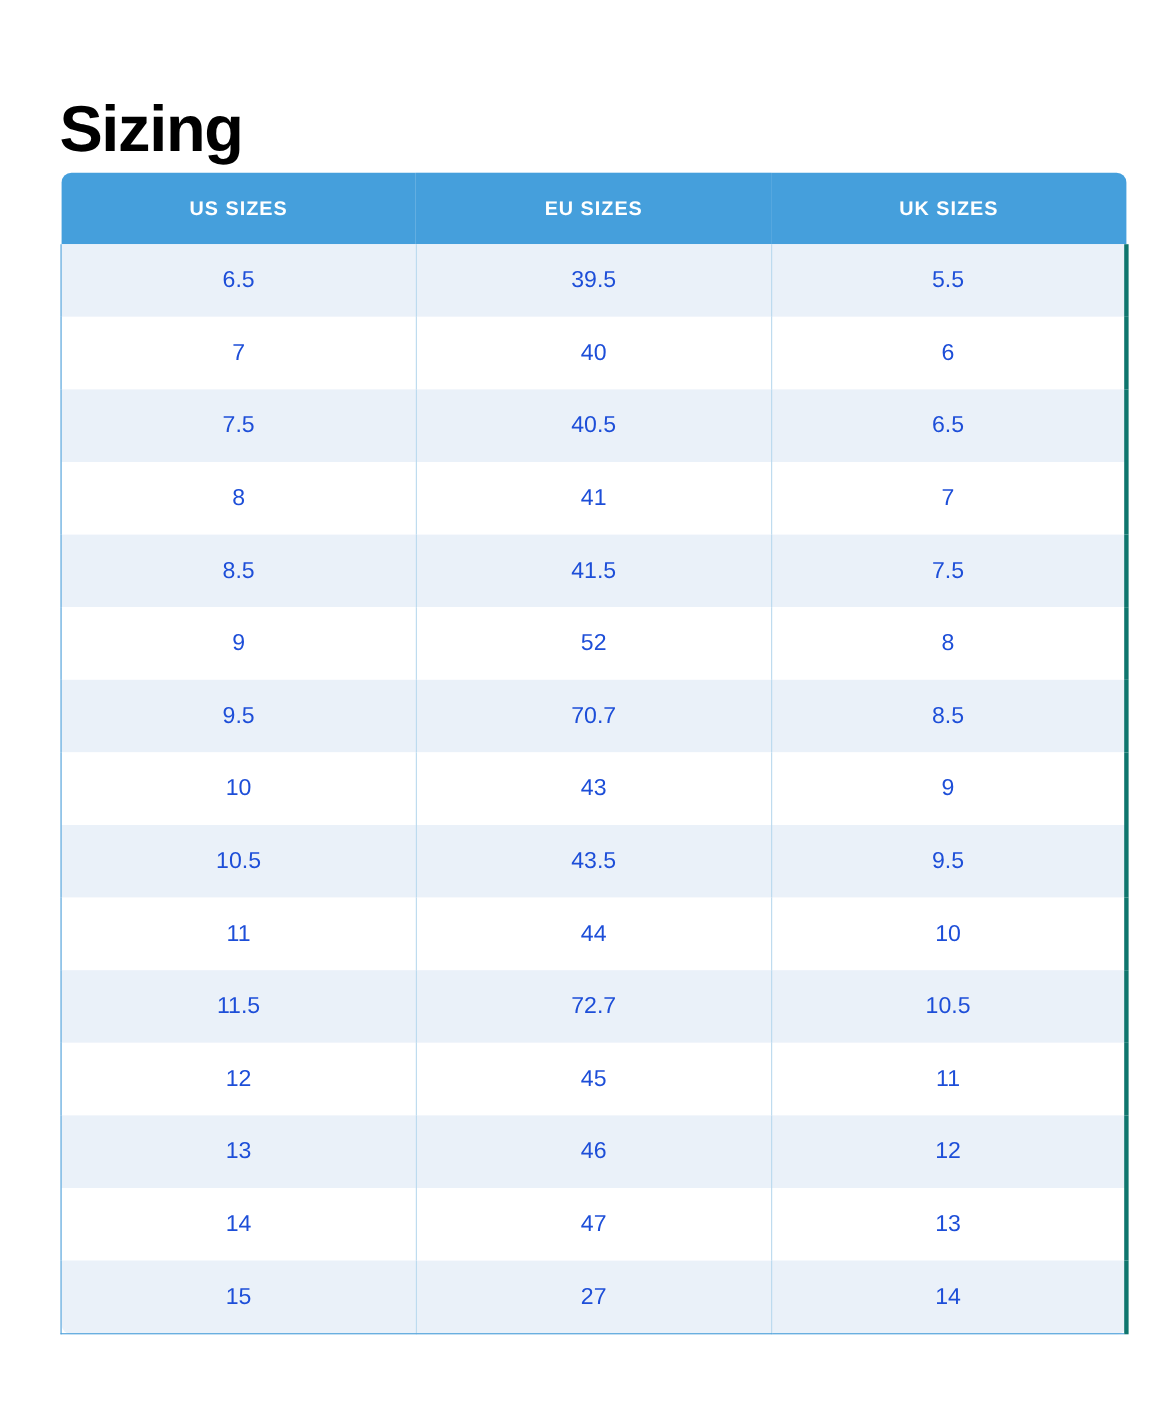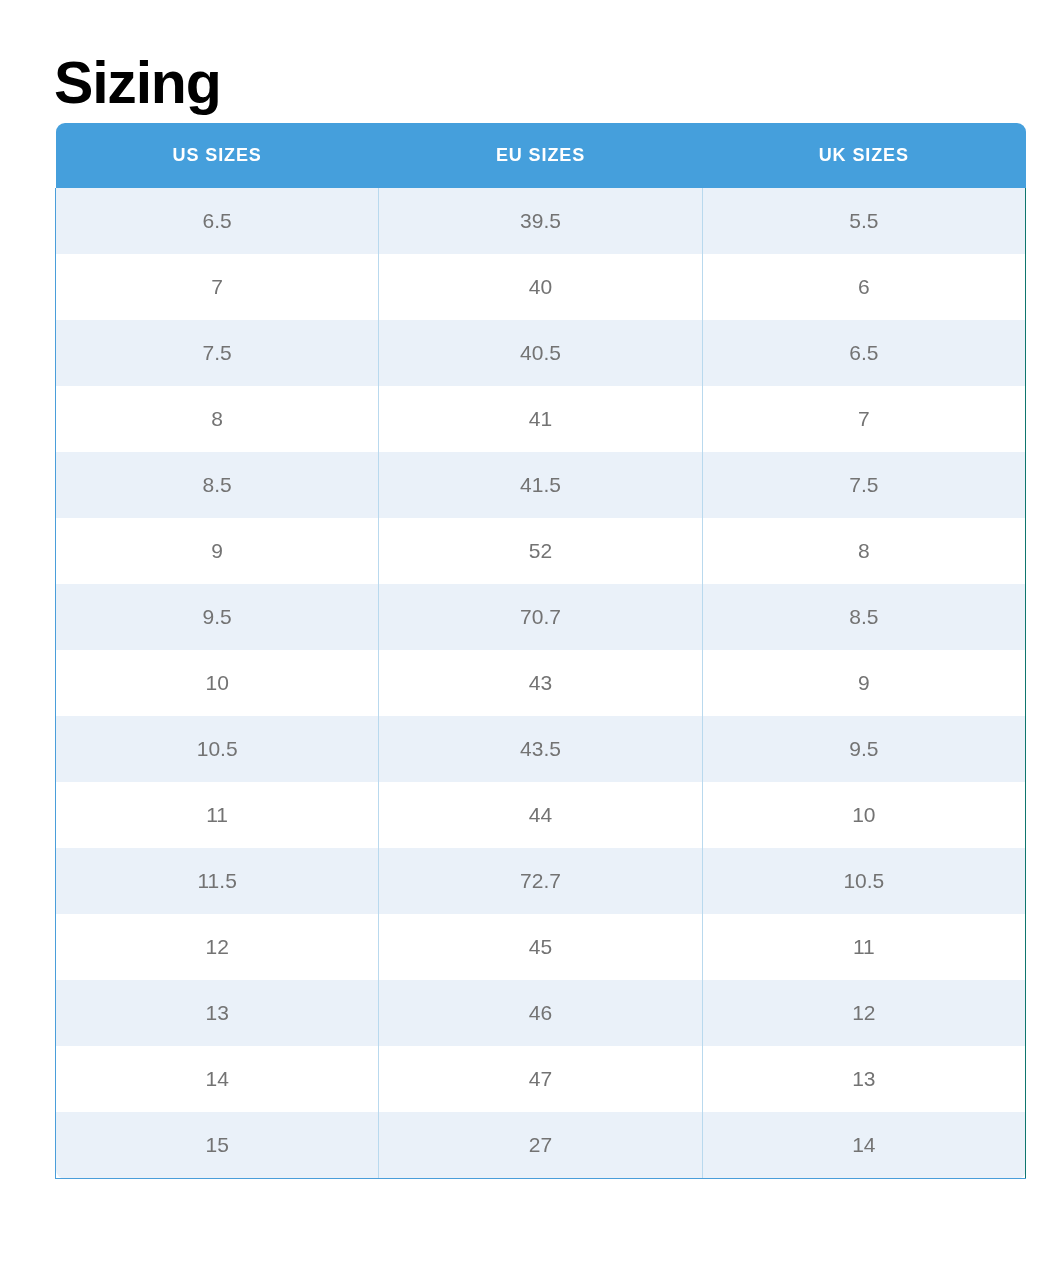--- a/index.html
+++ b/index.html
@@ -12,20 +12,21 @@
     background: #ffffff;
     font-family: "Liberation Sans", sans-serif;
     overflow: hidden;
   }
 
   .page {
     position: relative;
     width: 1045px;
     height: 1136px;
     box-sizing: border-box;
+    margin-top: 34px;
   }
 
   .page-title {
     position: absolute;
     left: 54px;
     top: 8px;
     font-size: 59px;
     font-weight: 700;
     letter-spacing: -1.2px;
     color: #000000;
@@ -70,31 +71,31 @@
     border-top-right-radius: 9px;
   }
 
   table.size-table tbody td {
     height: 66px;
     padding: 0;
     text-align: center;
     vertical-align: middle;
     font-size: 21px;
     font-weight: 400;
-    color: #737373;
+    color: #1d4ed8;
     border-left: 1px solid #b9d9ee;
     border-right: 1px solid #b9d9ee;
     font-family: "Liberation Sans", sans-serif;
   }
 
   table.size-table tbody td:first-child {
     border-left: 1px solid #4a9eda;
   }
   table.size-table tbody td:last-child {
-    border-right: 1px solid #0f766e;
+    border-right: 4px solid #0f766e;
   }
 
   table.size-table tbody tr:nth-child(odd) td {
     background: #eaf1f9;
   }
   table.size-table tbody tr:nth-child(even) td {
     background: #ffffff;
   }
 
   table.size-table tbody tr:last-child td {

